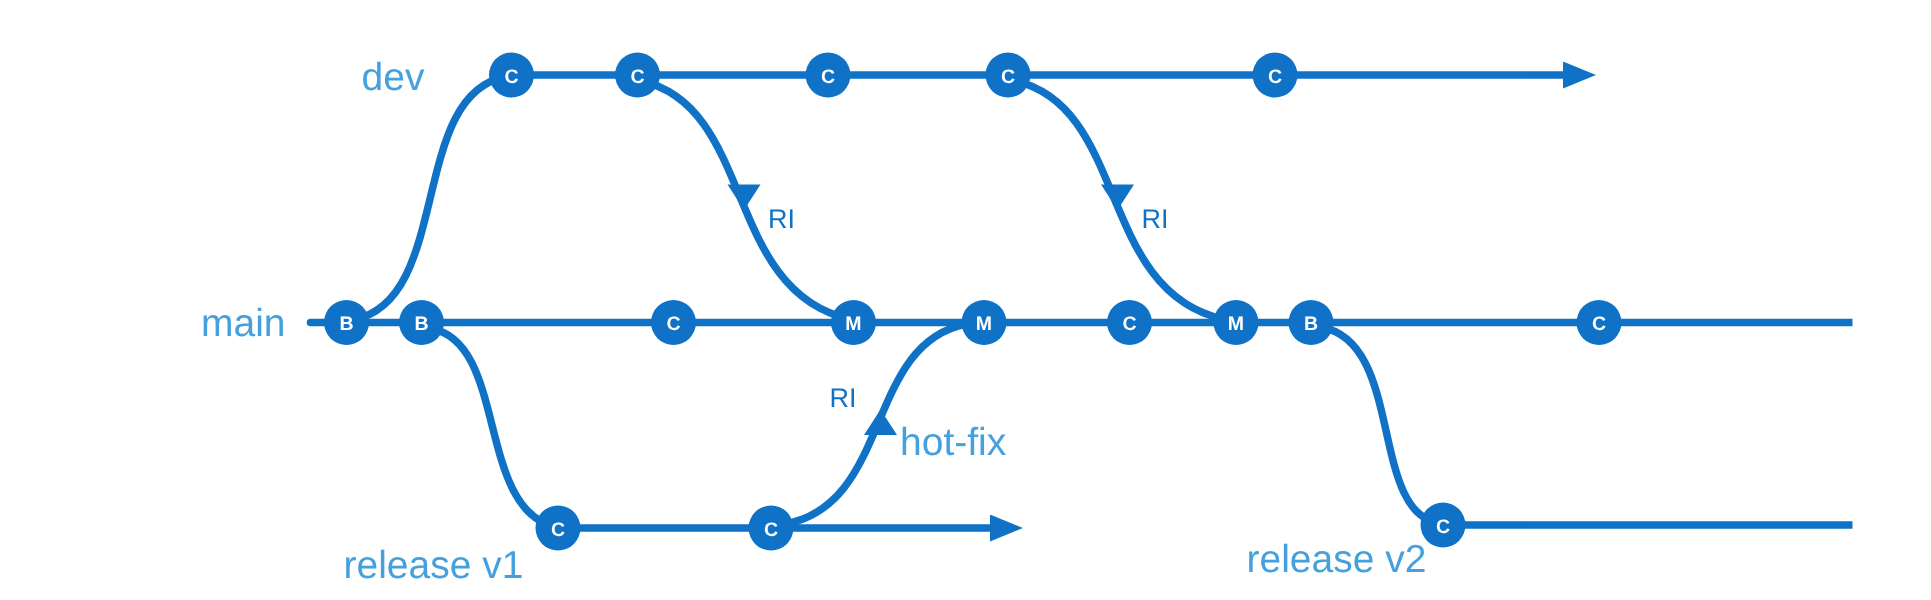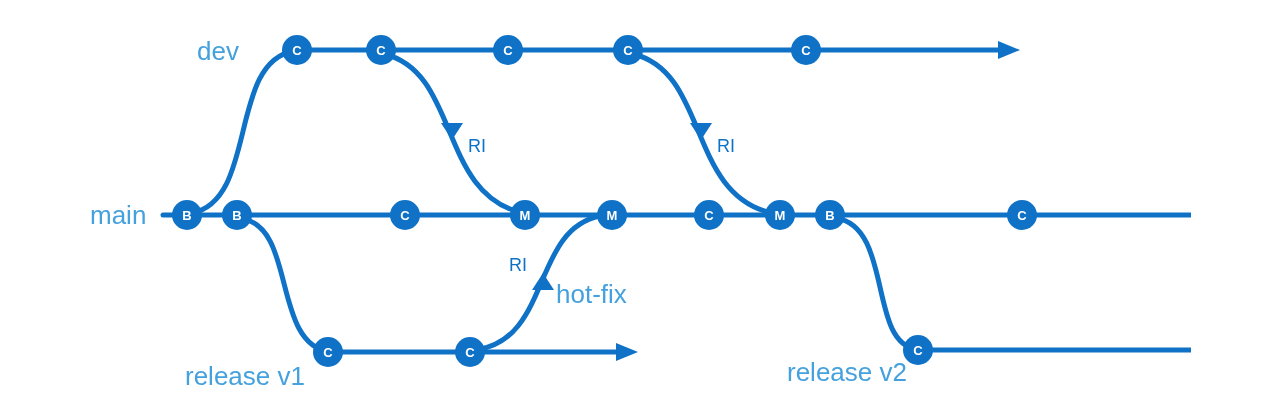--- a/index.html
+++ b/index.html
@@ -2,21 +2,21 @@
 <html style="--line: #0f72c6; --node: #0f72c6; --nletter: #ffffff; --blabel: #45a1dd;"><head>
 <meta charset="utf-8">
 <style>
   :root{
     --line:#0f72c6;
     --node:#0f72c6;
     --nletter:#ffffff;
     --blabel:#45a1dd;
   }
   html,body{margin:0;padding:0;background:#ffffff;}
-  .canvas{width:1191px;height:400px;position:relative;background:#ffffff;overflow:hidden;}
+  .canvas{width:1191px;height:400px;position:relative;background:#ffffff;overflow:hidden;margin-left:44px;}
   svg{display:block;}
   .line{stroke:var(--line);stroke-width:5;fill:none;stroke-linecap:round;}
   .node{fill:var(--node);}
   .nlabel{fill:var(--nletter);font:bold 13px "Liberation Sans",sans-serif;text-anchor:middle;}
   .blabel{fill:var(--blabel);font:26px "Liberation Sans",sans-serif;}
   .rilabel{fill:var(--line);font:18px "Liberation Sans",sans-serif;}
   .ah{fill:var(--line);}
   #ah path{fill:var(--line);}
 </style>
 </head>

